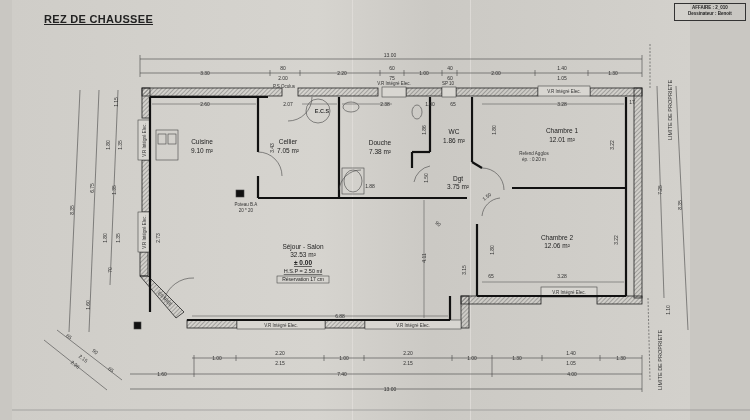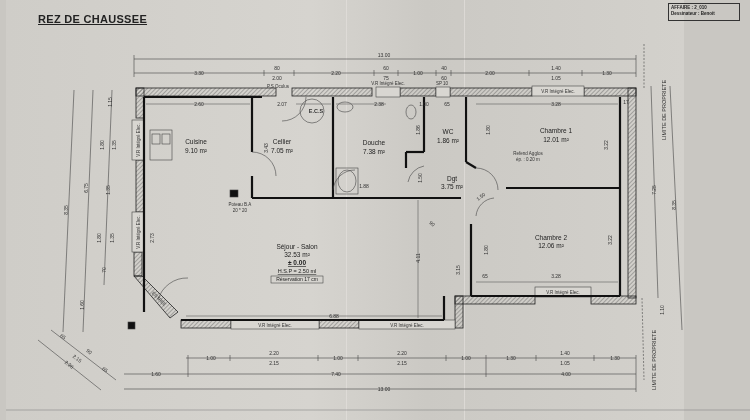--- a/index.html
+++ b/index.html
@@ -1,17 +1,17 @@
 <!DOCTYPE html>
 <html><head>
 <meta charset="utf-8">
 <style>
   html,body{margin:0;padding:0;}
   body{width:750px;height:420px;overflow:hidden;background:#c9c7c2;font-family:"Liberation Sans",sans-serif;position:relative;}
-  .sheet{position:absolute;left:6px;top:0;width:678px;height:420px;background:linear-gradient(90deg,#cfcdc8 0%,#d6d4cf 45%,#cbc9c4 62%,#d3d1cc 100%);}
+  .sheet{position:absolute;left:12px;top:0;width:678px;height:420px;background:linear-gradient(90deg,#cfcdc8 0%,#d6d4cf 45%,#cbc9c4 62%,#d3d1cc 100%);text-align:center;}
   .fold{position:absolute;top:0;width:1px;height:420px;background:#e2e0db;opacity:.7;}
   .title{position:absolute;left:32px;top:13px;font-size:11px;font-weight:bold;text-decoration:underline;color:#222;letter-spacing:.3px;}
   .cartouche{position:absolute;left:662px;top:3px;width:66px;height:14px;border:1px solid #333;font-size:4.5px;font-weight:bold;color:#222;padding:1px 2px;line-height:6px;}
   svg{position:absolute;left:0;top:0;}
   .t{font-family:"Liberation Sans",sans-serif;fill:#333;}
   .room{font-size:6.5px;fill:#222;}
   .dim{font-size:5px;fill:#333;}
   .lbl{font-size:4.5px;fill:#333;}
 </style>
 </head>

